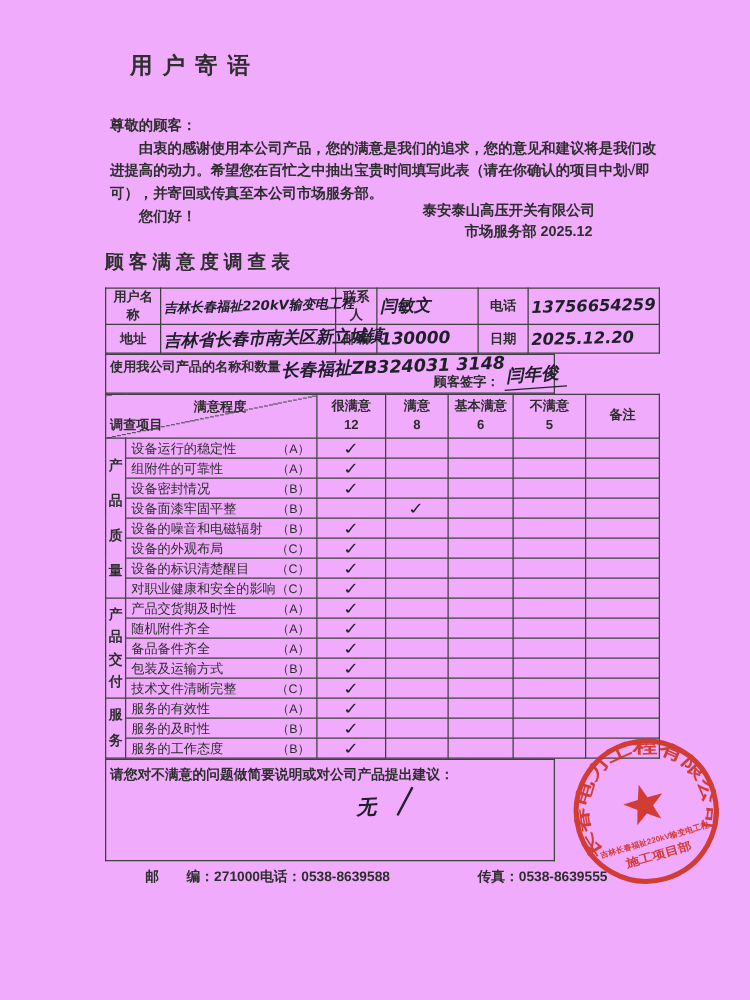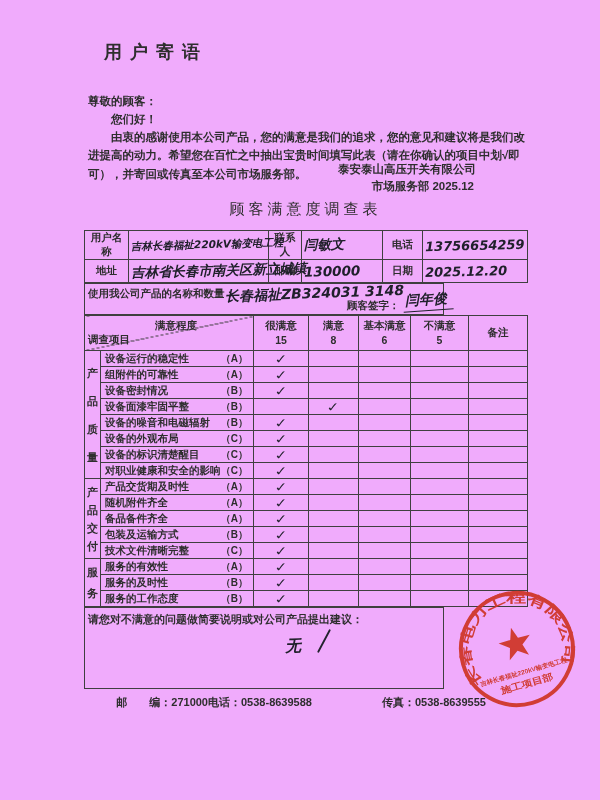--- a/index.html
+++ b/index.html
@@ -5,22 +5,22 @@
   html,body{margin:0;padding:0;}
   .page{position:relative;width:600px;height:800px;background:#f0abfc;overflow:hidden;
         font-family:"Liberation Sans",sans-serif;color:#2e2e2e;}
   .doc-title{position:absolute;left:104px;top:40px;font-size:18px;font-weight:bold;letter-spacing:8px;}
   .greeting{position:absolute;left:88px;top:92px;width:438px;font-size:11.5px;font-weight:bold;line-height:1.58;}
   .greeting p{margin:0;}
   .indent{text-indent:2em;}
   .company-sign{position:absolute;left:240px;top:161px;width:236px;text-align:right;
                 font-size:11.5px;font-weight:bold;line-height:1.5;}
   .company-sign .l2{padding-right:2px;}
-  .form-title{position:absolute;left:84px;top:200px;width:443px;text-align:center;
-              font-size:15px;font-weight:normal;letter-spacing:4px;}
+  .form-title{position:absolute;left:84px;top:200px;width:443px;
+              font-size:15px;font-weight:bold;letter-spacing:4px;}
   .form-wrap{position:absolute;left:84px;top:230px;width:443px;}
   table{border-collapse:collapse;table-layout:fixed;width:360px;}
   td{border:1px solid #3f3f3f;padding:0 2px;font-size:10.5px;overflow:visible;}
   .lbl{font-weight:bold;text-align:center;padding:0 1px;}
   .t1 td{height:22px;}
   
   .hw{font-family:"DejaVu Sans",sans-serif;font-style:italic;font-weight:bold;color:#20202b;
       display:inline-block;transform:rotate(-1.5deg);white-space:nowrap;}
   .hw-name{font-size:10.5px;position:relative;z-index:2;}
   .hw-addr{font-size:13.5px;position:relative;z-index:2;}
@@ -40,21 +40,21 @@
         background:linear-gradient(to bottom right,transparent 49.5%,#3f3f3f 49.5%,#3f3f3f 50.5%,transparent 50.5%);}
   .diag .top{position:absolute;left:70px;top:3px;font-weight:bold;font-size:10.5px;}
   .diag .bot{position:absolute;left:3px;bottom:3px;font-weight:bold;font-size:10.5px;}
   .colhead{text-align:center;font-weight:bold;line-height:1.45;font-size:10.5px;}
   .cat{width:16px;text-align:center;font-weight:bold;font-size:11px;word-break:break-all;
        padding:2px 1px;vertical-align:middle;}
   .cat-a{line-height:28px;}
   .cat-b{line-height:18px;}
   .cat-c{line-height:21px;}
   .item{padding:0 5px 0 4px;}
-  .item .flex{display:flex;justify-content:space-between;align-items:center;font-weight:bold;}
+  .item .flex{display:flex;justify-content:space-between;align-items:center;font-weight:normal;}
   .grade{font-size:10px;}
   .sc{text-align:center;}
   .tick{font-family:"DejaVu Sans",sans-serif;font-weight:bold;font-size:12px;color:#23232e;
         display:inline-block;transform:rotate(-6deg) scaleX(1.35);}
   
   .t4 td{height:80px;position:relative;vertical-align:top;}
   .sugg-lbl{position:absolute;left:3px;top:4px;font-weight:bold;font-size:11px;}
   .sugg-hw{position:absolute;left:200px;top:28px;font-size:16px;transform:rotate(-3deg);}
   .pen-stroke{position:absolute;left:238px;top:20px;width:2px;height:26px;background:#23232e;
               transform:rotate(28deg);border-radius:2px;}
@@ -68,22 +68,22 @@
 </style>
 </head>
 <body>
 
 <div class="page">
 
   <div class="doc-title">用户寄语</div>
 
   <div class="greeting">
     <p>尊敬的顾客：</p>
+    <p class="indent">由衷的感谢使用本公司产品，您的满意是我们的追求，您的意见和建议将是我们改进提高的动力。希望您在百忙之中抽出宝贵时间填写此表（请在你确认的项目中划√即可），并寄回或传真至本公司市场服务部。</p>
     <p class="indent">您们好！</p>
-    <p class="indent">由衷的感谢使用本公司产品，您的满意是我们的追求，您的意见和建议将是我们改进提高的动力。希望您在百忙之中抽出宝贵时间填写此表（请在你确认的项目中划√即可），并寄回或传真至本公司市场服务部。</p>
   </div>
 
   <div class="company-sign">
     <div>泰安泰山高压开关有限公司</div>
     <div class="l2">市场服务部 2025.12</div>
   </div>
 
   <div class="form-title">顾客满意度调查表</div>
 
   <div class="form-wrap">
@@ -141,21 +141,21 @@
           <col style="width:59px">
         </colgroup>
       <tbody>
           <tr class="hdr">
         <td class="diag" colspan="2">
           <span class="top">满意程度</span>
           <span class="bot">调查项目</span>
         </td>
         <td class="colhead">
               <div>很满意</div>
-              <div>15</div>
+              <div>12</div>
             </td>
         <td class="colhead">
               <div>满意</div>
               <div>8</div>
             </td>
         <td class="colhead">
               <div>基本满意</div>
               <div>6</div>
             </td>
         <td class="colhead">

